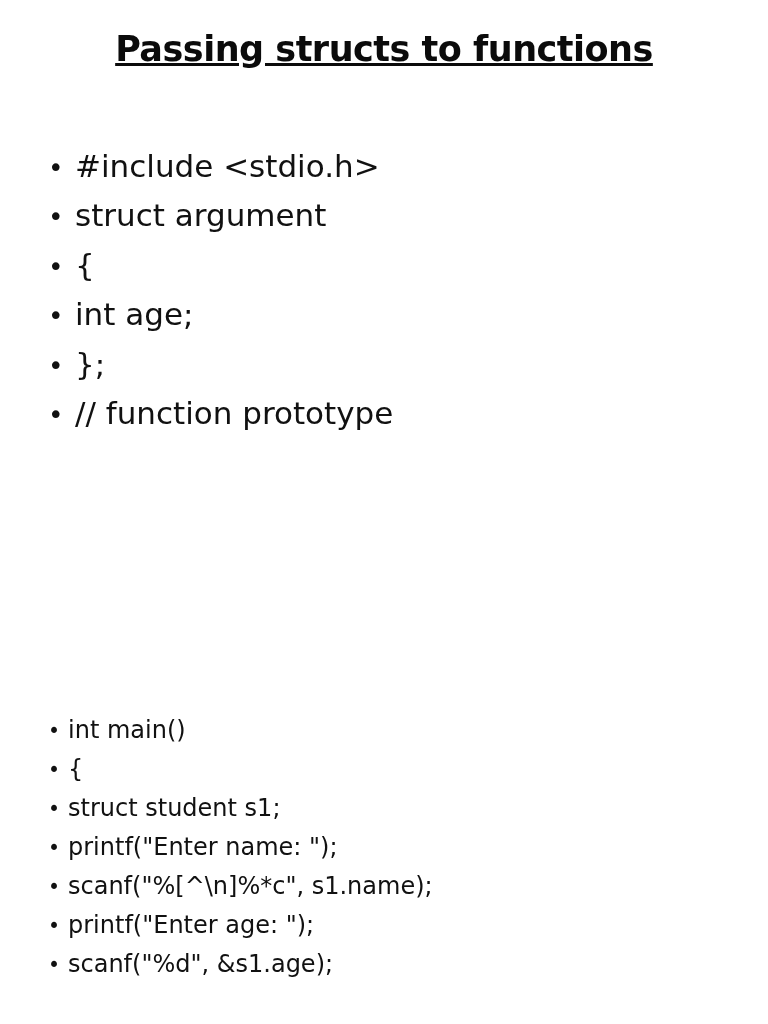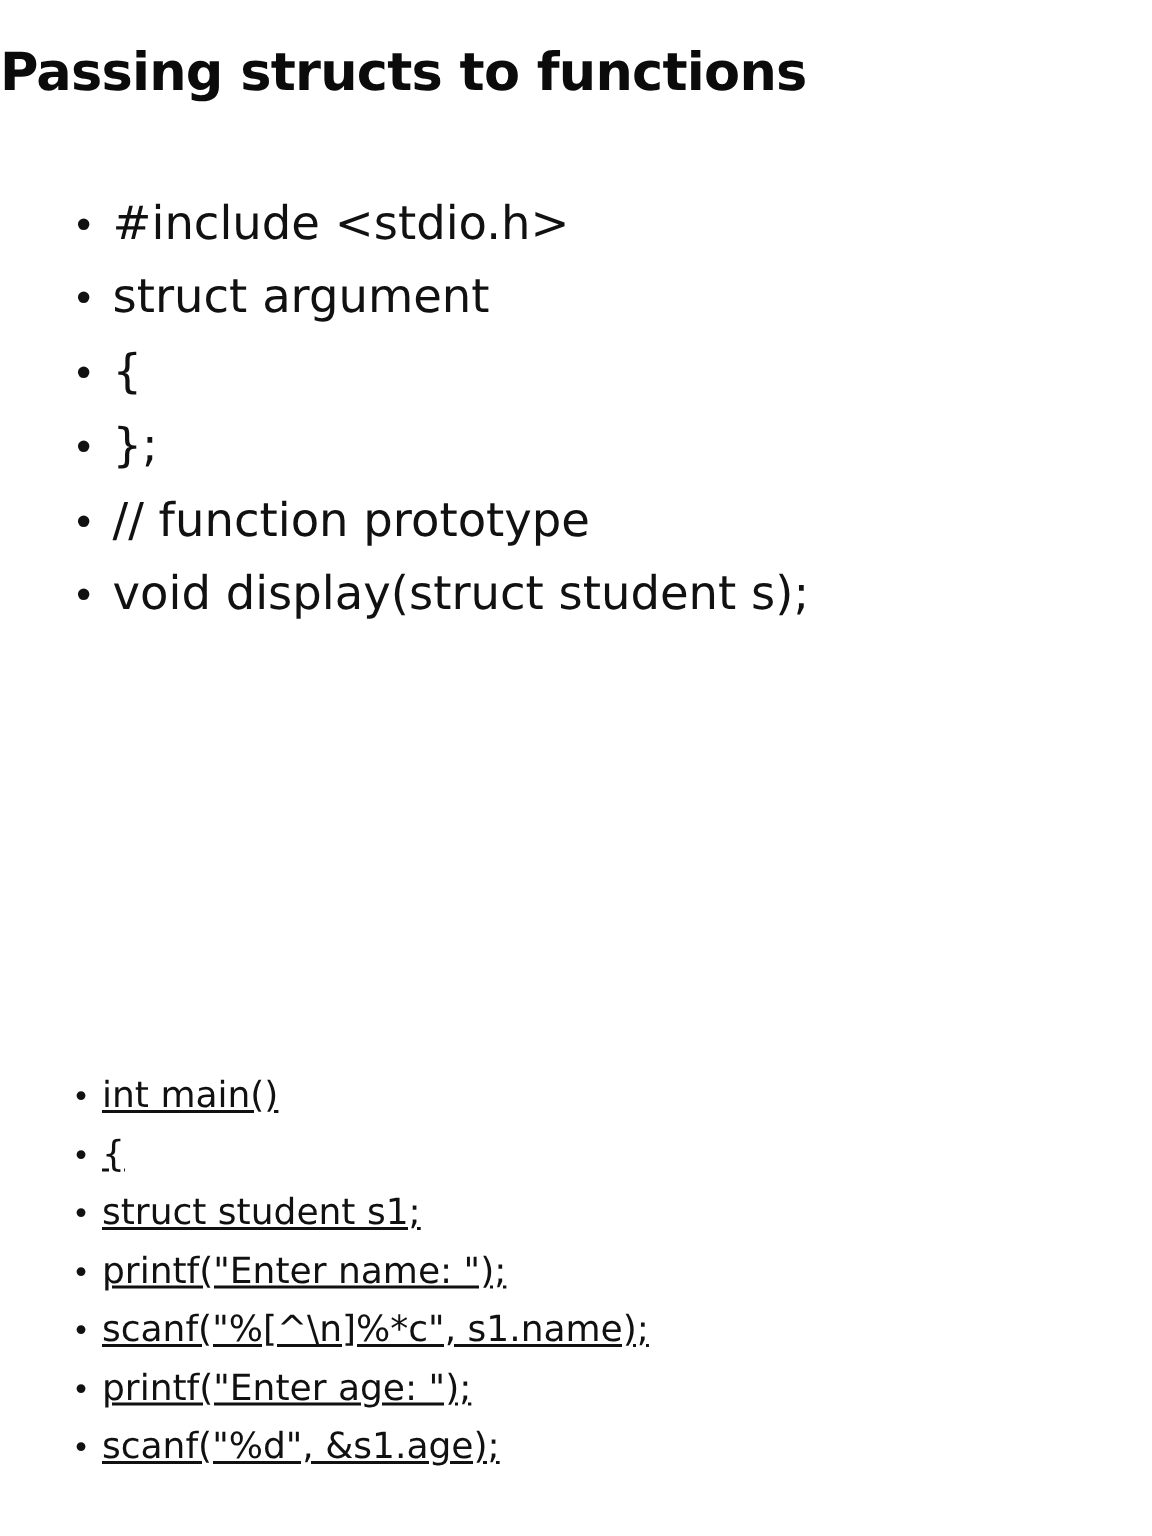--- a/index.html
+++ b/index.html
@@ -14,71 +14,71 @@
     background: #ffffff;
     color: #111111;
     font-family: "DejaVu Sans", sans-serif;
   }
   .slide-title {
     position: absolute;
     top: 29px;
     left: 0;
     width: 768px;
     margin: 0;
-    text-align: left;
+    text-align: center;
     font-size: 35px;
     font-weight: bold;
     letter-spacing: -0.5px;
     color: #0b0b0b;
+    text-decoration: underline;
   }
   ul.code-list {
     position: absolute;
     left: 0;
     margin: 0;
     padding: 0;
     list-style: none;
   }
   ul.code-list li {
     padding-left: 48px;
     white-space: pre;
   }
   .code-list .bullet {
     display: inline-block;
     font-size: 0.85em;
   }
   .list-declaration {
-    top: 126px;
+    top: 143px;
     font-size: 31px;
     line-height: 47.4px;
   }
   .list-declaration .bullet {
     width: 27px;
   }
   .list-main {
     top: 711px;
     font-size: 24px;
     line-height: 38px;
-    text-decoration: underline;
   }
   .list-main .bullet {
     width: 20px;
   }
 </style>
 </head>
 <body>
 
 <h1 class="slide-title">Passing structs to functions</h1>
 
 <ul class="code-list list-declaration">
   <li><span class="bullet">•</span><span>#include &lt;stdio.h&gt;</span></li>
   <li><span class="bullet">•</span><span>struct argument</span></li>
   <li><span class="bullet">•</span><span>{</span></li>
+  <li><span class="bullet">•</span><span>int age;</span></li>
   <li><span class="bullet">•</span><span>};</span></li>
   <li><span class="bullet">•</span><span>// function prototype</span></li>
-  <li><span class="bullet">•</span><span>void display(struct student s);</span></li>
 </ul>
 
 <ul class="code-list list-main">
   <li><span class="bullet">•</span><span>int main()</span></li>
   <li><span class="bullet">•</span><span>{</span></li>
   <li><span class="bullet">•</span><span>struct student s1;</span></li>
   <li><span class="bullet">•</span><span>printf("Enter name: ");</span></li>
   <li><span class="bullet">•</span><span>scanf("%[^\n]%*c", s1.name);</span></li>
   <li><span class="bullet">•</span><span>printf("Enter age: ");</span></li>
   <li><span class="bullet">•</span><span>scanf("%d", &amp;s1.age);</span></li>

